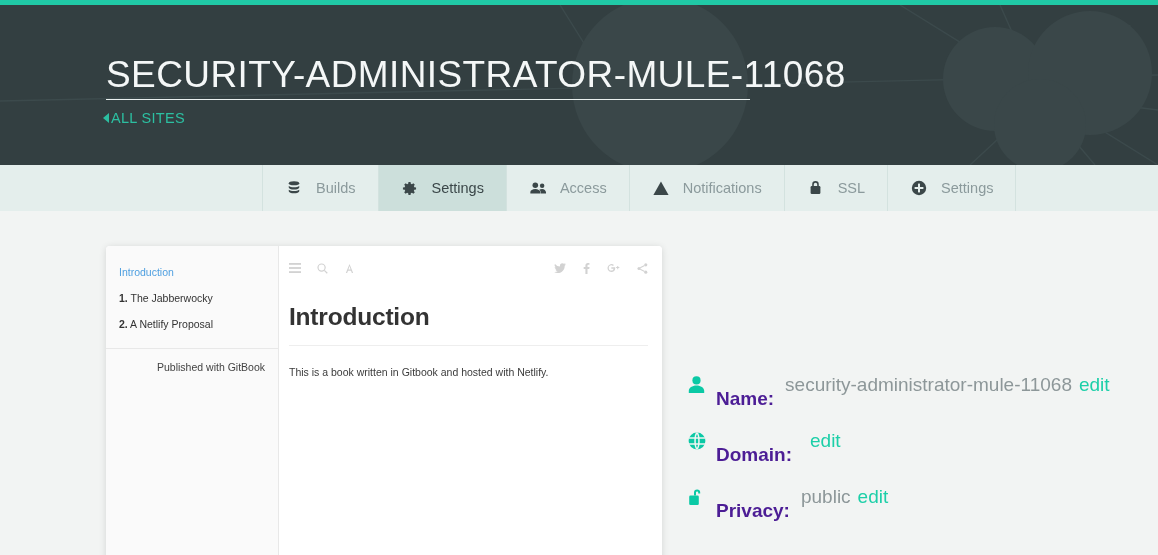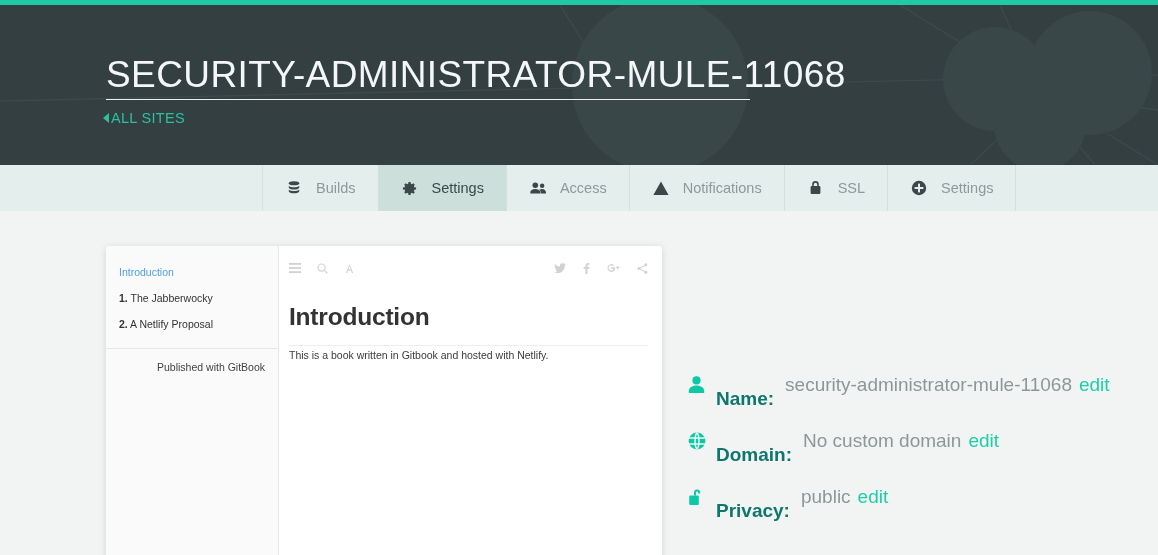--- a/index.html
+++ b/index.html
@@ -165,21 +165,21 @@
     font-size: 24.5px;
     font-weight: bold;
     color: #333333;
     letter-spacing: -0.2px;
   }
   #preview-heading-rule {
     margin-top: 14px;
     height: 1px; background: #eeeeee;
   }
   #preview-paragraph {
-    margin-top: 1px;
+    margin-top: 18px;
     font-size: 10.5px;
     color: #3b3b3b;
     line-height: 1.6;
   }
 
   
   #site-info {
     position: absolute;
     left: 688px; top: 146px;
     width: 460px;
@@ -190,21 +190,21 @@
     height: 56px;
   }
   .info-icon {
     width: 28px; flex: none;
     display: flex; align-items: center; justify-content: flex-start;
     color: #0bc9a5;
   }
   .info-label {
     font-size: 19px;
     font-weight: bold;
-    color: #0f766e;
+    color: #4c1d95;
     margin-right: 11px;
     white-space: nowrap;
     margin-top: 27px;
   }
   .info-value {
     font-size: 19px;
     color: #8d9799;
     white-space: nowrap;
   }
   .edit-link {
@@ -416,21 +416,20 @@
           <circle cx="9" cy="9" r="8.4"></circle>
           <g stroke="#f2f4f3" stroke-width="1.5" fill="none">
             <path d="M9 .8c2.6 2.6 2.6 13.8 0 16.4"></path>
             <path d="M9 .8C6.4 3.4 6.4 14.6 9 17.2"></path>
             <line x1="1" y1="6" x2="17" y2="6"></line>
             <line x1="1" y1="12" x2="17" y2="12"></line>
           </g>
         </svg>
       </span>
       <span class="info-label">Domain:</span>
-      <span class="info-value">No custom domain</span>
       <a class="edit-link">edit</a>
     </div>
 
     <div class="info-row">
       <span class="info-icon">
         <svg width="16" height="19" viewBox="0 0 16 19" fill="currentColor">
           <path d="M6 7.6V4.6a3.1 3.1 0 116.2 0v.9h-2v-.9a1.1 1.1 0 10-2.2 0v3H6z"></path>
           <rect x="1.2" y="7.6" width="9.6" height="9.4" rx="1.3"></rect>
         </svg>
       </span>

